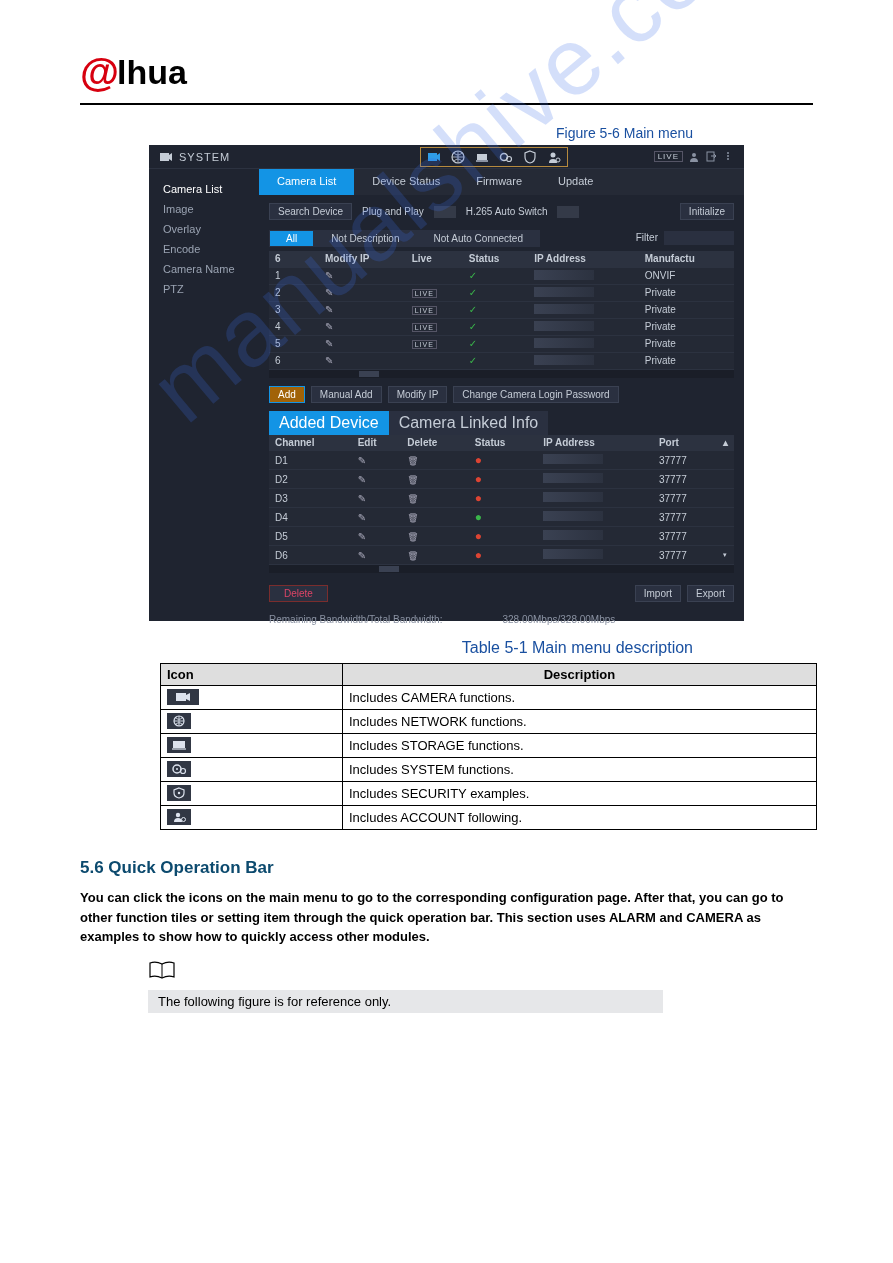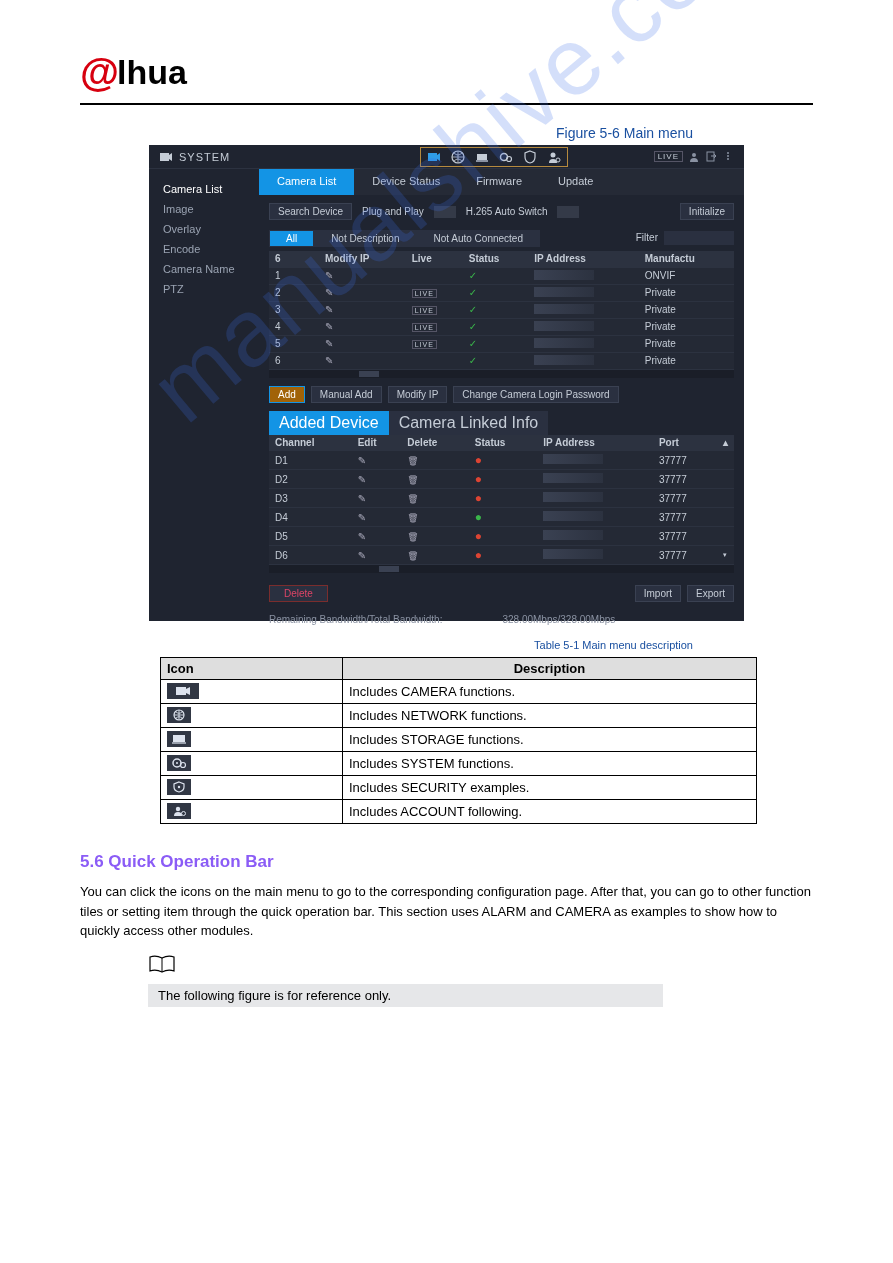--- a/index.html
+++ b/index.html
@@ -41,29 +41,29 @@
   .dot-red { color:#d43; font-size:12px;}
   .dot-green { color:#3ab54a; font-size:12px;}
   .live-tile { border:1px solid #556; font-size:7px; padding:0 2px; letter-spacing:1px;}
   .ip-blur { display:inline-block; width:60px; height:10px; background:linear-gradient(90deg,#3a4152,#2c3240);}
   .ss-actions { display:flex; gap:6px; padding:4px 10px;}
   .ss-tabs2 { display:flex; margin:4px 10px 0 10px;}
   .ss-tab2 { padding:3px 10px; background:#2a3040; font-size:16px;}
   .ss-tab2.blue { background:#1394e5; color:#fff;}
   .ss-bottom { display:flex; gap:6px; padding:8px 10px; align-items:center;}
   .ss-bandwidth { padding:4px 10px; font-size:10px; color:#8a92a2; display:flex;}
-  .caption-label { font-size:11px; color:#1a50a0; text-align:right; margin-right:120px; margin:18px 120px 6px 0;}
-  .desc-table { border-collapse:collapse; margin:0 0 16px 80px; width:597px;}
+  .caption-label { font-size:16px; color:#1a50a0; text-align:right; margin-right:120px; margin:18px 120px 6px 0;}
+  .desc-table { border-collapse:collapse; margin:0 0 16px 80px; width:657px;}
   .desc-table th, .desc-table td { border:1px solid #000; padding:3px 6px; font-size:13px;}
   .desc-table th { background:#dedede; font-weight:bold;}
   .icon-cell { text-align:left; width:182px;}
   .icon-box { background:#313744; padding:2px 4px; display:inline-flex; align-items:center; justify-content:center;}
   .icon-box svg { width:16px; height:12px; fill:#dde3ee;}
-  .para { font-size:13px; margin:10px 0 0 80px; line-height:1.5;}
-  .section-title { font-size:17px; font-weight:bold; color:#8b5cf6; margin:28px 0 8px 0;}
+  .para { font-size:13px; margin:10px 0 0 80px; line-height:1.5;font-weight:bold;}
+  .section-title { font-size:17px; font-weight:bold; color:#0c4a6e; margin:28px 0 8px 0;}
   .note-icon { font-size:20px; margin:14px 0 4px 68px;}
   .note-bar { background:#e6e7e9; font-size:13px; padding:4px 10px; margin:0 150px 0 68px;}
   .abs-camera{ display:flex; align-items:center; gap:6px;}
   .watermark { position:absolute; left:130px; top:360px; font-size:95px; font-weight:500; color:rgba(60,110,230,0.22); transform:rotate(-40deg); transform-origin:left top; letter-spacing:2px; pointer-events:none; z-index:50;}
   .pencil::before{content:"\270E"; color:#aab;}
   .trash::before{content:"\1F5D1"; font-size:9px; color:#aab;}
   svg.ico { width:14px; height:14px; fill:#c5ccd6;}
 </style>
 </head>
 <body>

